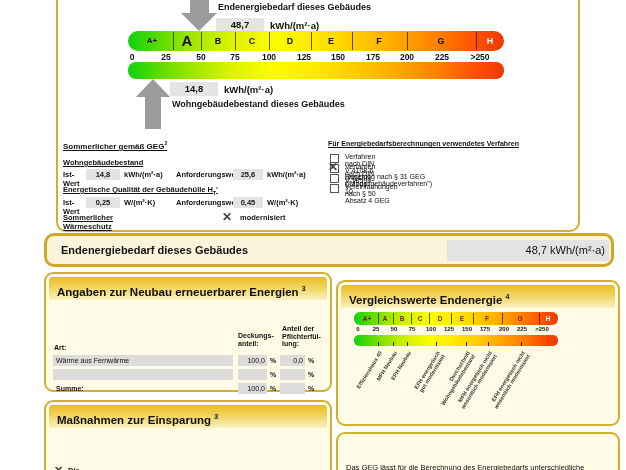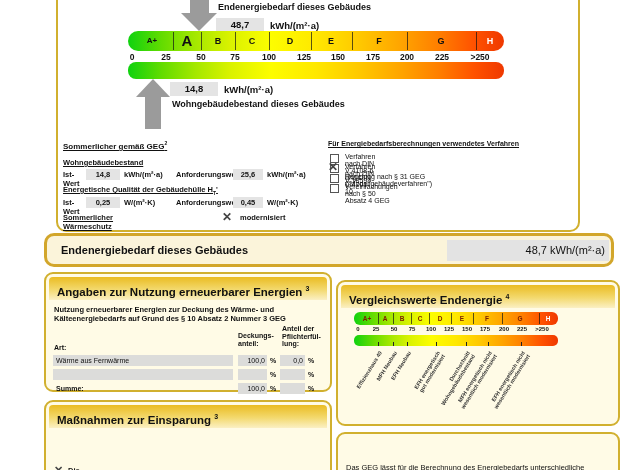--- a/index.html
+++ b/index.html
@@ -144,24 +144,22 @@
     <span class="abs" style="left:345px;">Vereinfachungen nach § 50 Absatz 4 GEG</span>
   </div>
 
   <div class="abs" style="left:44px;top:233px;width:570px;height:34px;border:3px solid #d2a62b;border-radius:10px;background:#fbf4da;box-sizing:border-box;">
     <span class="abs b" style="left:14px;top:8px;font-size:11px;">Endenergiebedarf dieses Gebäudes</span>
     <span class="abs" style="left:400px;top:4px;width:158px;height:21px;background:#e3e3e3;font-size:11px;line-height:21px;text-align:right;padding-right:4px;">48,7 kWh/(m²·a)</span>
   </div>
 
   <div class="goldbox" style="left:44px;top:272px;width:288px;height:120px;">
     <div class="headband">
-      <span>Angaben zur Nutzung erneuerbarer Energien</span> <sup>3</sup>
-    </div>
-    <div class="abs b prewrap" style="left:8px;top:31px;font-size:7.5px;line-height:9px;">Nutzung erneuerbarer Energien zur Deckung des Wärme- und
-Kälteenergiebedarfs auf Grund des § 10 Absatz 2 Nummer 3 GEG</div>
+      <span>Angaben zur Neubau erneuerbarer Energien</span> <sup>3</sup>
+    </div>
     <div class="abs b prewrap" style="left:192px;top:58px;font-size:7px;line-height:7.5px;">Deckungs-
 anteil:</div>
     <div class="abs b prewrap" style="left:236px;top:51px;font-size:7px;line-height:7.5px;">Anteil der
 Pflichterfül-
 lung:</div>
     <div class="abs b" style="left:8px;top:70px;font-size:7px;">Art:</div>
 
     <div>
       <span class="cell" style="left:7px;top:81px;width:180px;">Wärme aus Fernwärme</span>
       <span class="cell" style="left:192px;top:81px;width:29px;text-align:right;padding-right:2px;">100,0</span>

